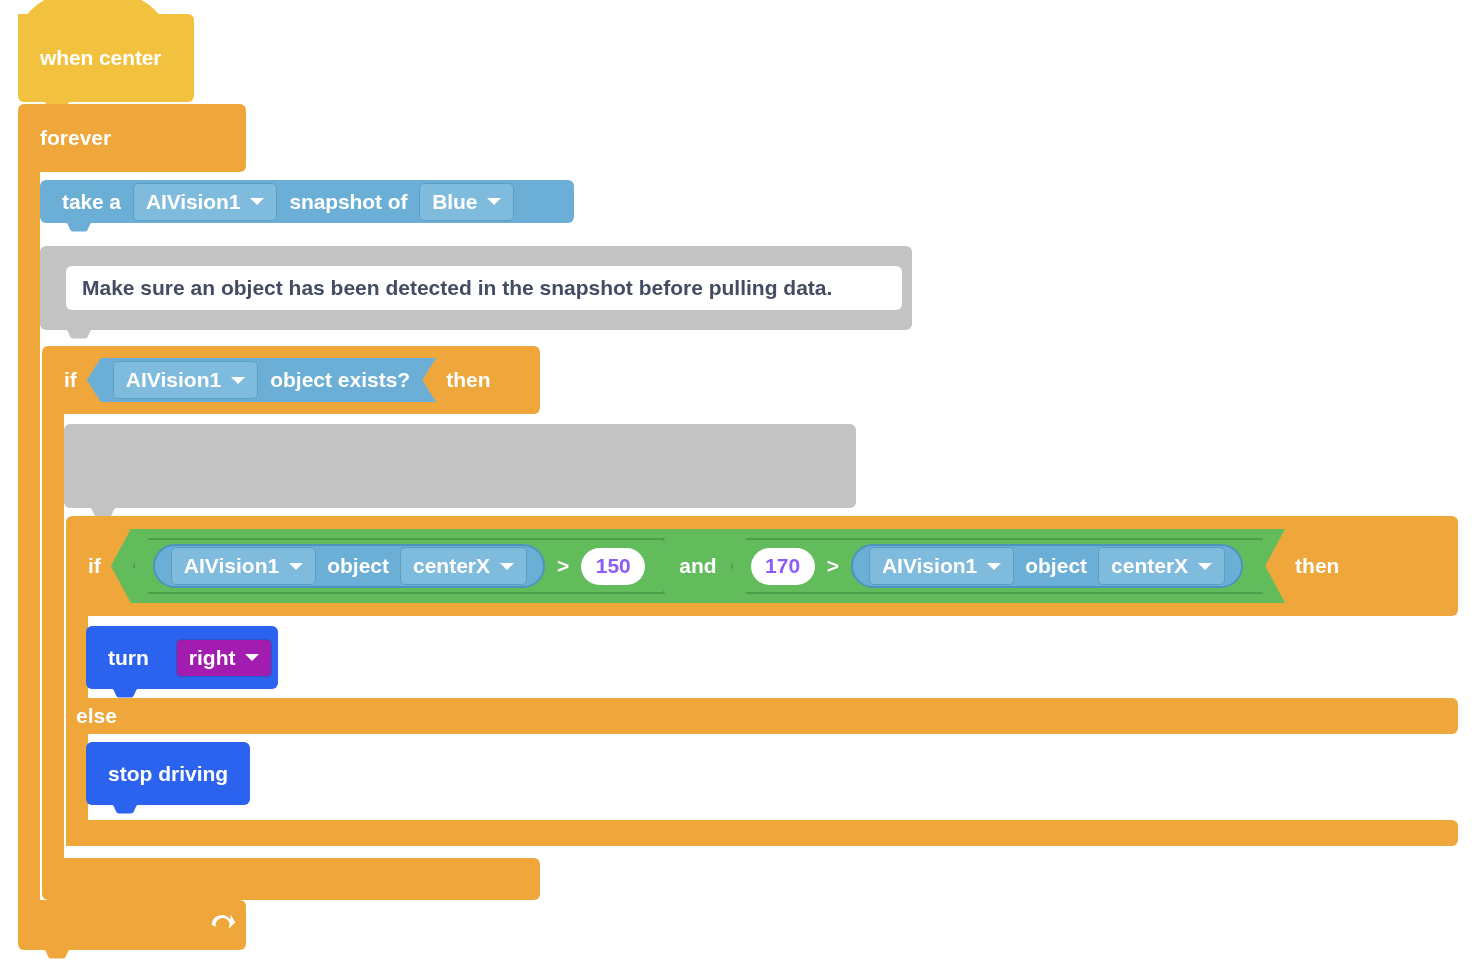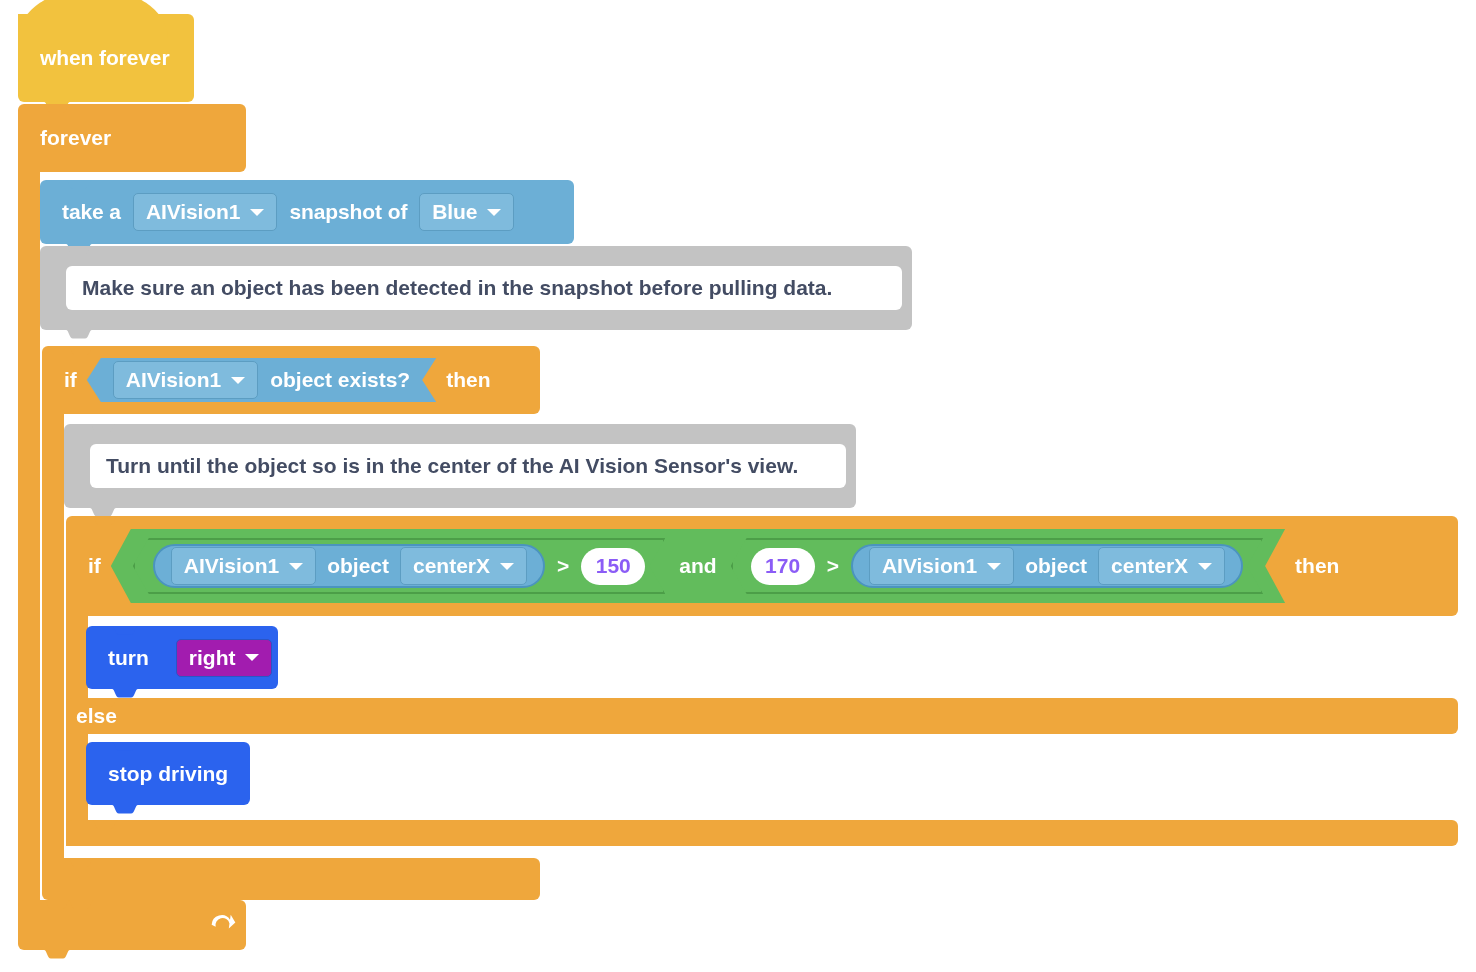--- a/index.html
+++ b/index.html
@@ -88,21 +88,21 @@
     width: 30px;
     height: 30px;
     color: #ffffff;
   }
 
   
   #snapshot-block {
     left: 40px;
     top: 180px;
     width: 534px;
-    height: 64px;
+    height: 43px;
     background: #6CAFD6;
     border-radius: 6px;
     padding-left: 22px;
     gap: 12px;
   }
 
   
   .comment {
     position: absolute;
     box-sizing: border-box;
@@ -251,21 +251,21 @@
   #turn-block  { left: 86px; top: 626px; width: 192px; }
   #stop-block  { left: 86px; top: 742px; width: 164px; }
 
   .gt { font-size: 21px; font-weight: bold; color: #ffffff; }
 </style>
 </head>
 <body>
 
 <div class="blk" id="hat-block">
   <div id="hat-dome"></div>
-  <span class="label">when forever</span>
+  <span class="label">when center</span>
   <svg class="notch-bottom" viewBox="0 0 34 9" preserveAspectRatio="none">
     <path d="M0,0 L4,0 C7,0 7,8 11,8 L23,8 C27,8 27,0 30,0 L34,0 Z" fill="#F2C23E"></path>
   </svg>
 </div>
 
 <div class="cbar" id="forever-top" style="position: absolute;">
   <span class="label">forever</span>
 <svg viewBox="0 0 34 9" preserveAspectRatio="none" style="position: absolute; width: 34px; height: 9px; left: 22px; top: 0px;">
       <path d="M0,0 L4,0 C7,0 7,8.5 11,8.5 L23,8.5 C27,8.5 27,0 30,0 L34,0 Z" fill="#EFA73C"></path>
     </svg>
@@ -330,21 +330,20 @@
 <div class="cbar" id="if1-foot" style="position: absolute;">
     <svg viewBox="0 0 34 9" preserveAspectRatio="none" style="position: absolute; width: 34px; height: 9px; left: 22px; bottom: -8.5px;">
       <path d="M0,0 L4,0 C7,0 7,8.5 11,8.5 L23,8.5 C27,8.5 27,0 30,0 L34,0 Z" fill="#EFA73C"></path>
     </svg>
     <svg viewBox="0 0 34 9" preserveAspectRatio="none" style="position: absolute; width: 34px; height: 9px; left: 22px; top: 0px;">
       <path d="M0,0 L4,0 C7,0 7,8.5 11,8.5 L23,8.5 C27,8.5 27,0 30,0 L34,0 Z" fill="#EFA73C"></path>
     </svg>
   </div>
 
 <div class="comment" id="comment-2" style="position: absolute;">
-  <div class="comment-inner">Turn until the object so is in the center of the AI Vision Sensor's view.</div>
 <svg viewBox="0 0 34 9" preserveAspectRatio="none" style="position: absolute; width: 34px; height: 9px; left: 22px; bottom: -8.5px;">
       <path d="M0,0 L4,0 C7,0 7,8.5 11,8.5 L23,8.5 C27,8.5 27,0 30,0 L34,0 Z" fill="#C3C3C3"></path>
     </svg>
     <svg viewBox="0 0 34 9" preserveAspectRatio="none" style="position: absolute; width: 34px; height: 9px; left: 22px; top: 0px;">
       <path d="M0,0 L4,0 C7,0 7,8.5 11,8.5 L23,8.5 C27,8.5 27,0 30,0 L34,0 Z" fill="#C3C3C3"></path>
     </svg>
   </div>
 
 <div class="cbar" id="if2-top" style="position: absolute;">
   <span class="label">if</span>

